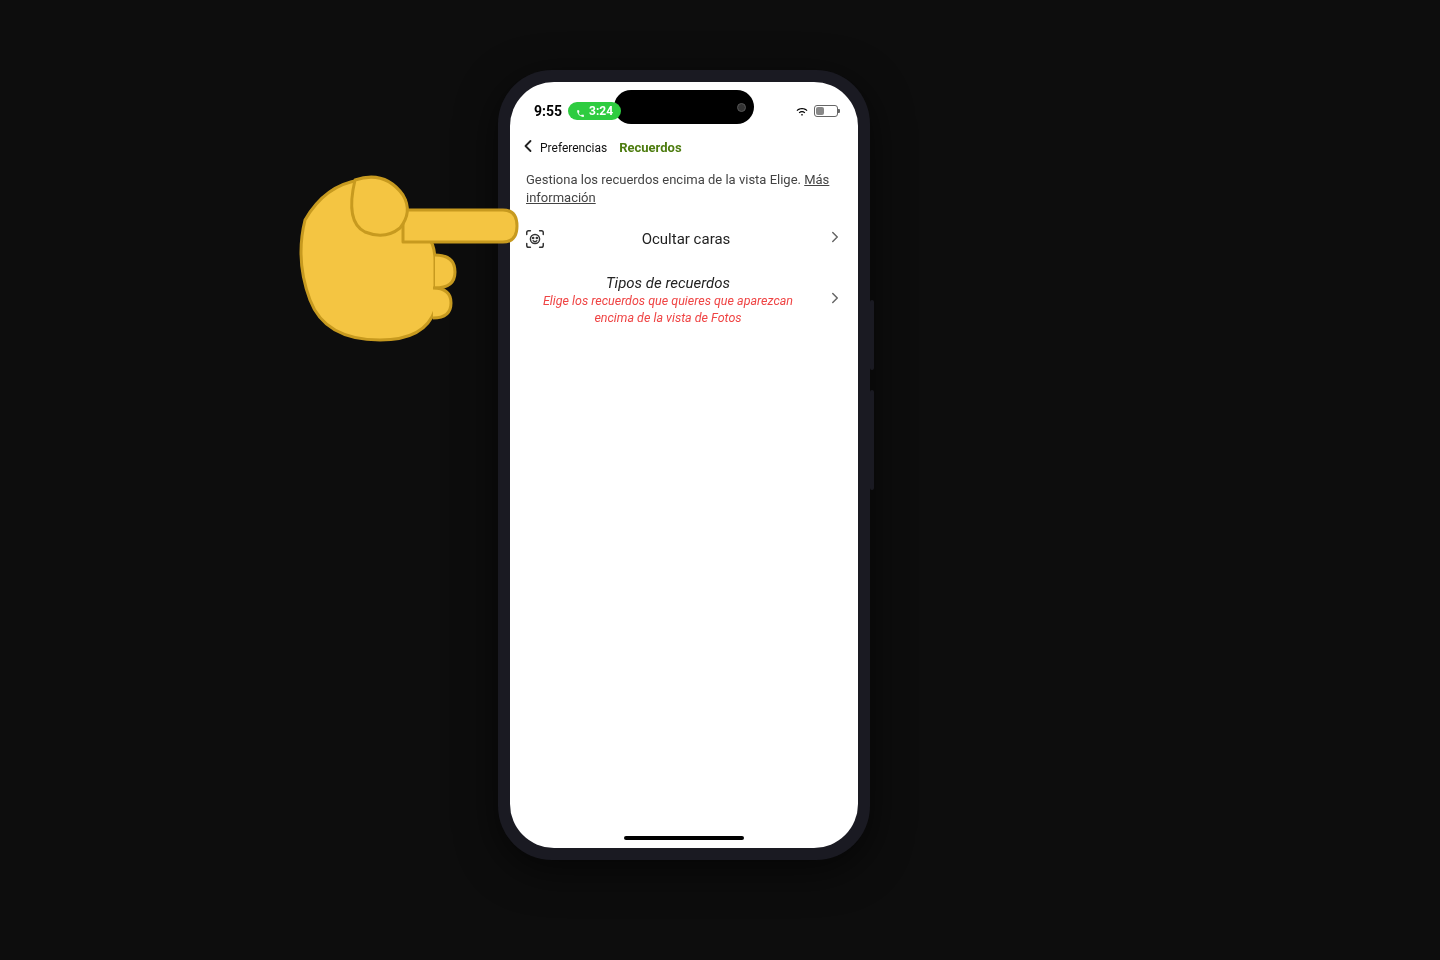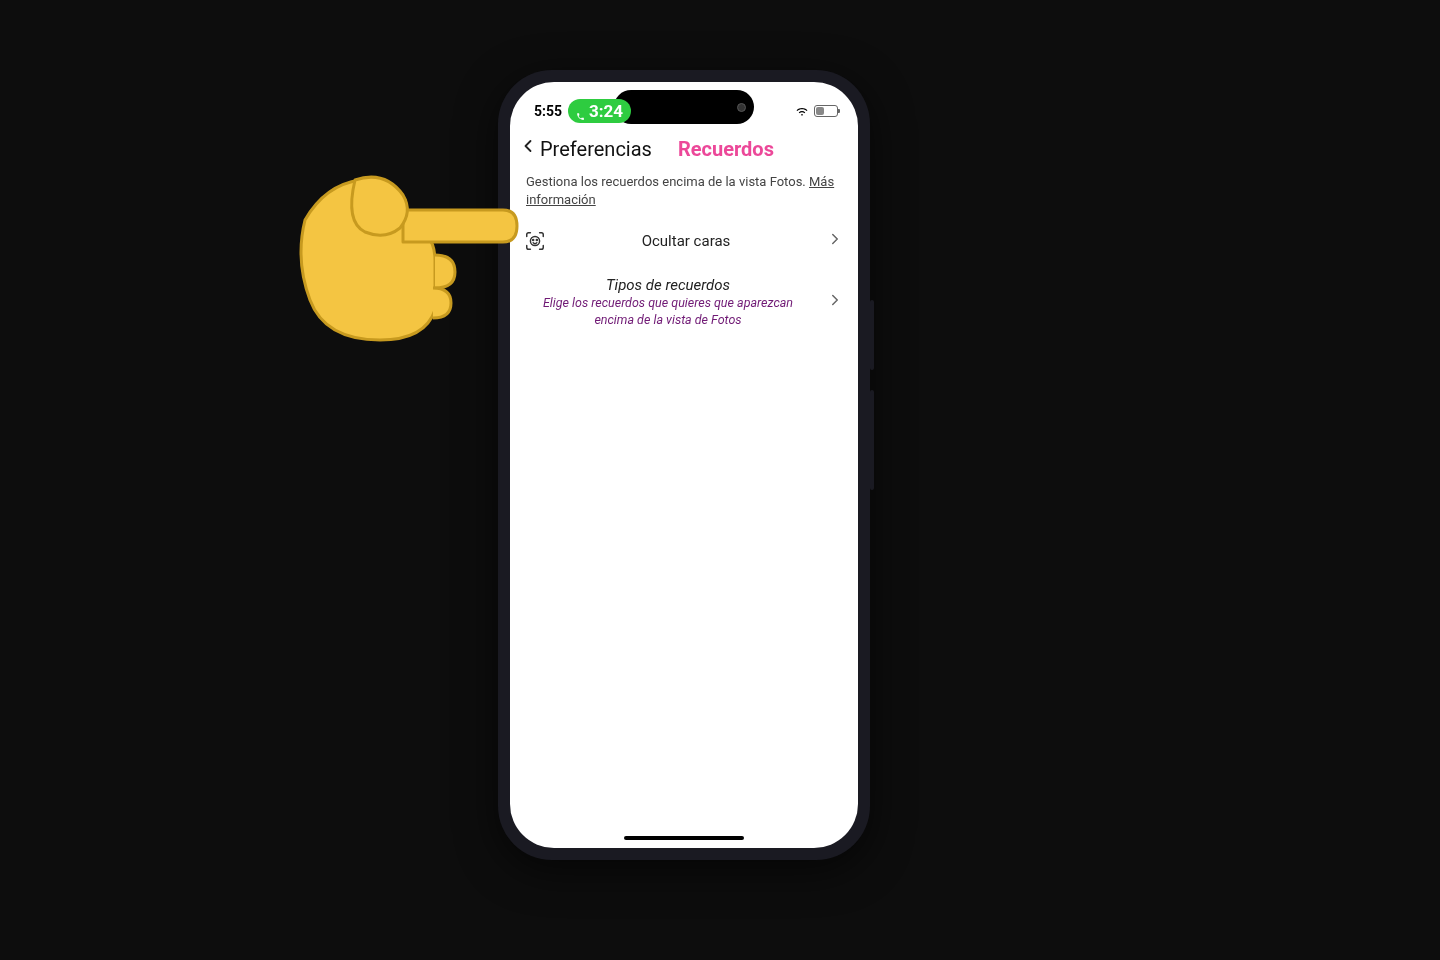--- a/index.html
+++ b/index.html
@@ -86,21 +86,21 @@
     font-size: 14px;
     font-weight: 700;
     color: #000;
   }
   .call-pill {
     display: flex;
     align-items: flex-end;
     gap: 4px;
     background: #2ecc40;
     color: #fff;
-    font-size: 17px;
+    font-size: 12px;
     font-weight: 700;
     padding: 2px 8px;
     border-radius: 12px;
   }
   .call-pill svg { width: 9px; height: 9px; fill: #fff; }
   .status-right {
     display: flex;
     align-items: center;
     gap: 5px;
     z-index: 2;
@@ -142,29 +142,29 @@
     gap: 10px;
     padding: 6px 12px 12px 8px;
   }
   .back-group {
     display: flex;
     align-items: center;
     gap: 2px;
     cursor: pointer;
   }
   .back-group span {
-    font-size: 20px;
+    font-size: 12px;
     color: #111;
   }
   .chevron-left svg { width: 20px; height: 20px; }
   .nav-title {
-    font-size: 20px;
+    font-size: 13px;
     font-weight: 700;
-    color: #ec4899;
-    margin-left: 16px;
+    color: #4d7c0f;
+    margin-left: 2px;
   }
 
   
   .description {
     padding: 0 16px 10px 16px;
     font-size: 13px;
     line-height: 1.35;
     color: #444;
   }
   .desc-link {
@@ -193,21 +193,21 @@
     flex: 1;
     min-width: 0;
     text-align: center;
   }
   .row-title {
     font-size: 15px;
     color: #222;
   }
   .row-sub {
     font-size: 12.5px;
-    color: #701a75;
+    color: #ef4444;
     line-height: 1.35;
     margin-top: 1px;
   }
   .row-chevron svg { width: 18px; height: 18px; }
   .row.no-icon { padding-left: 16px; font-style: italic; }
 
   
   .home-indicator {
     position: absolute;
     bottom: 8px;
@@ -231,21 +231,21 @@
   .hand svg { width: 100%; height: 100%; }
 </style>
 </head>
 <body>
 
 <div class="phone">
   <div class="screen">
 
     <div class="status-bar">
       <div class="status-left">
-        <span class="time">5:55</span>
+        <span class="time">9:55</span>
         <span class="call-pill">
           <svg viewBox="0 0 24 24">
               <path d="M6.6 10.8c1.4 2.8 3.8 5.2 6.6 6.6l2.2-2.2c.3-.3.7-.4 1-.2 1.1.4 2.3.6 3.6.6.6 0 1 .4 1 1V20c0 .6-.4 1-1 1C10.6 21 3 13.4 3 4c0-.6.4-1 1-1h3.4c.6 0 1 .4 1 1 0 1.3.2 2.5.6 3.6.1.3 0 .7-.2 1L6.6 10.8z"></path>
             </svg>
           <span>3:24</span>
         </span>
       </div>
       <div class="notch">
         <div class="notch-dot"></div>
       </div>
@@ -267,21 +267,21 @@
           <svg viewBox="0 0 24 24" fill="none" stroke="#222" stroke-width="2.2" stroke-linecap="round" stroke-linejoin="round">
               <polyline points="15 18 9 12 15 6"></polyline>
             </svg>
         </span>
         <span>Preferencias</span>
       </div>
       <div class="nav-title">Recuerdos</div>
     </div>
 
     <div class="description">
-      <span>Gestiona los recuerdos encima de la vista Fotos. </span><span class="desc-link">Más información</span>
+      <span>Gestiona los recuerdos encima de la vista Elige. </span><span class="desc-link">Más información</span>
     </div>
 
     <div class="row">
       <span class="row-icon">
         <svg viewBox="0 0 24 24" fill="none" stroke="#333" stroke-width="1.6" stroke-linecap="round" stroke-linejoin="round">
           <path d="M3 7V5a2 2 0 0 1 2-2h2"></path>
             <path d="M17 3h2a2 2 0 0 1 2 2v2"></path>
             <path d="M21 17v2a2 2 0 0 1-2 2h-2"></path>
             <path d="M7 21H5a2 2 0 0 1-2-2v-2"></path>
           <circle cx="12" cy="12" r="5"></circle>

